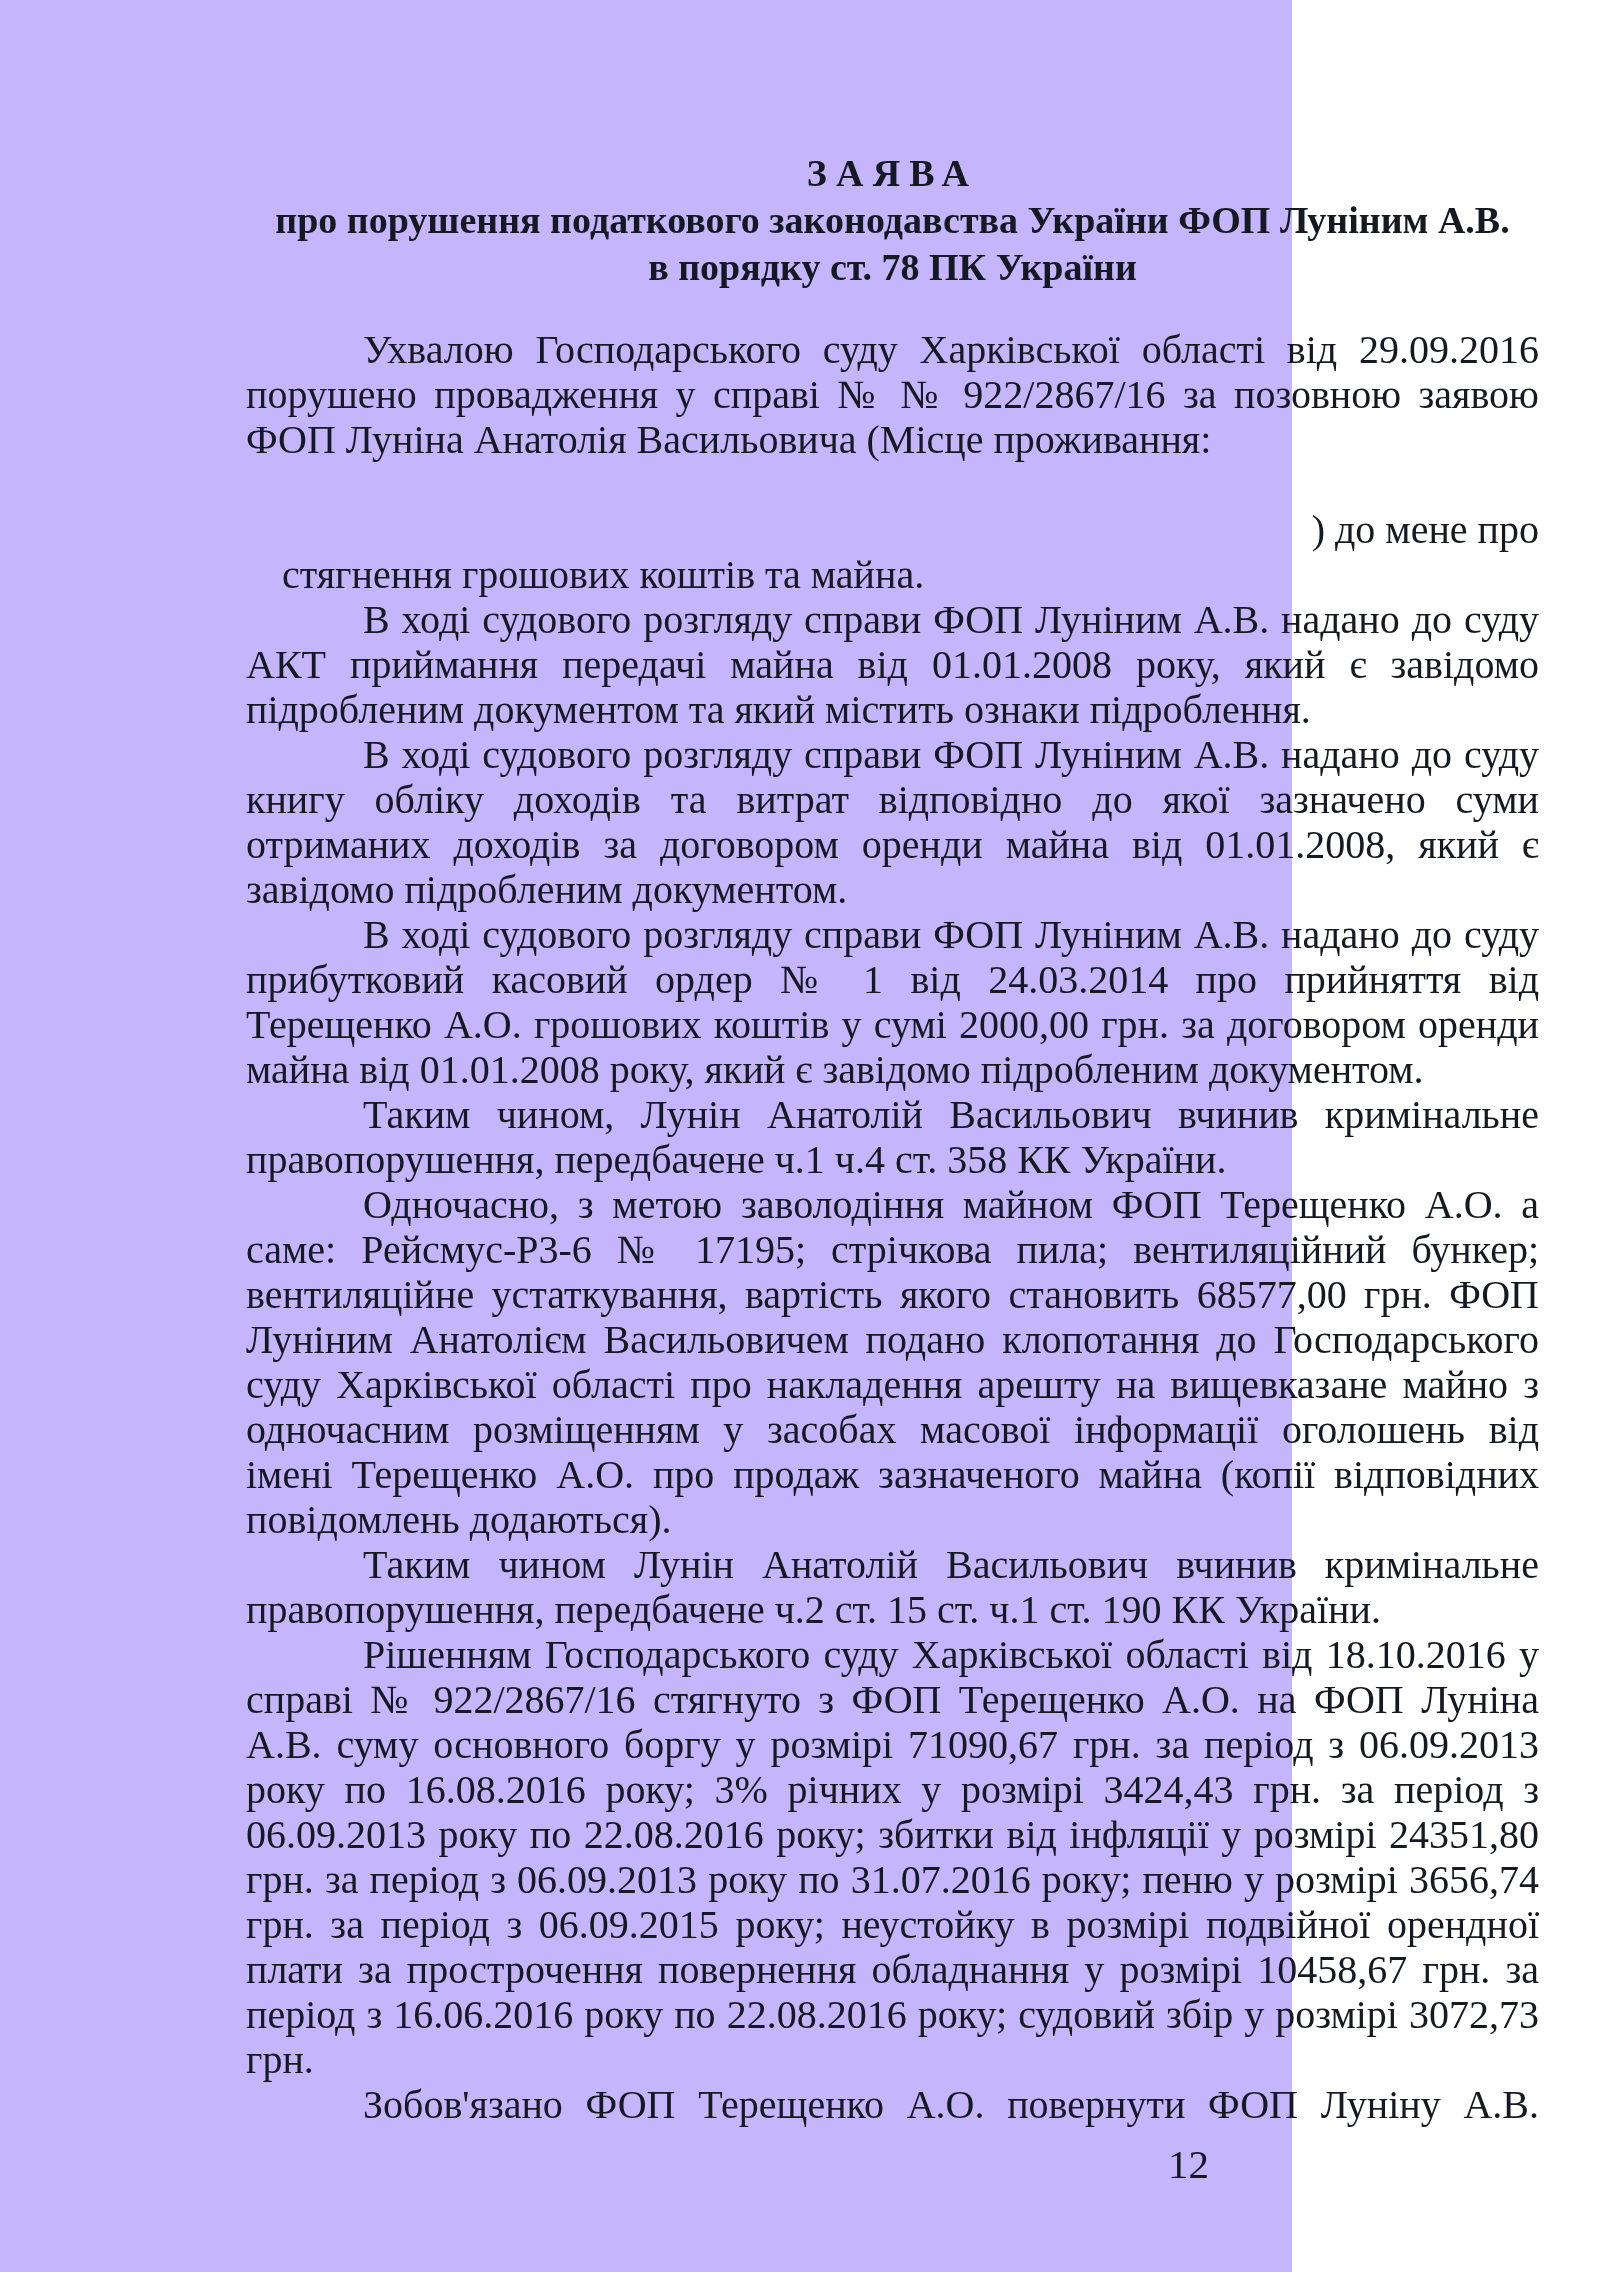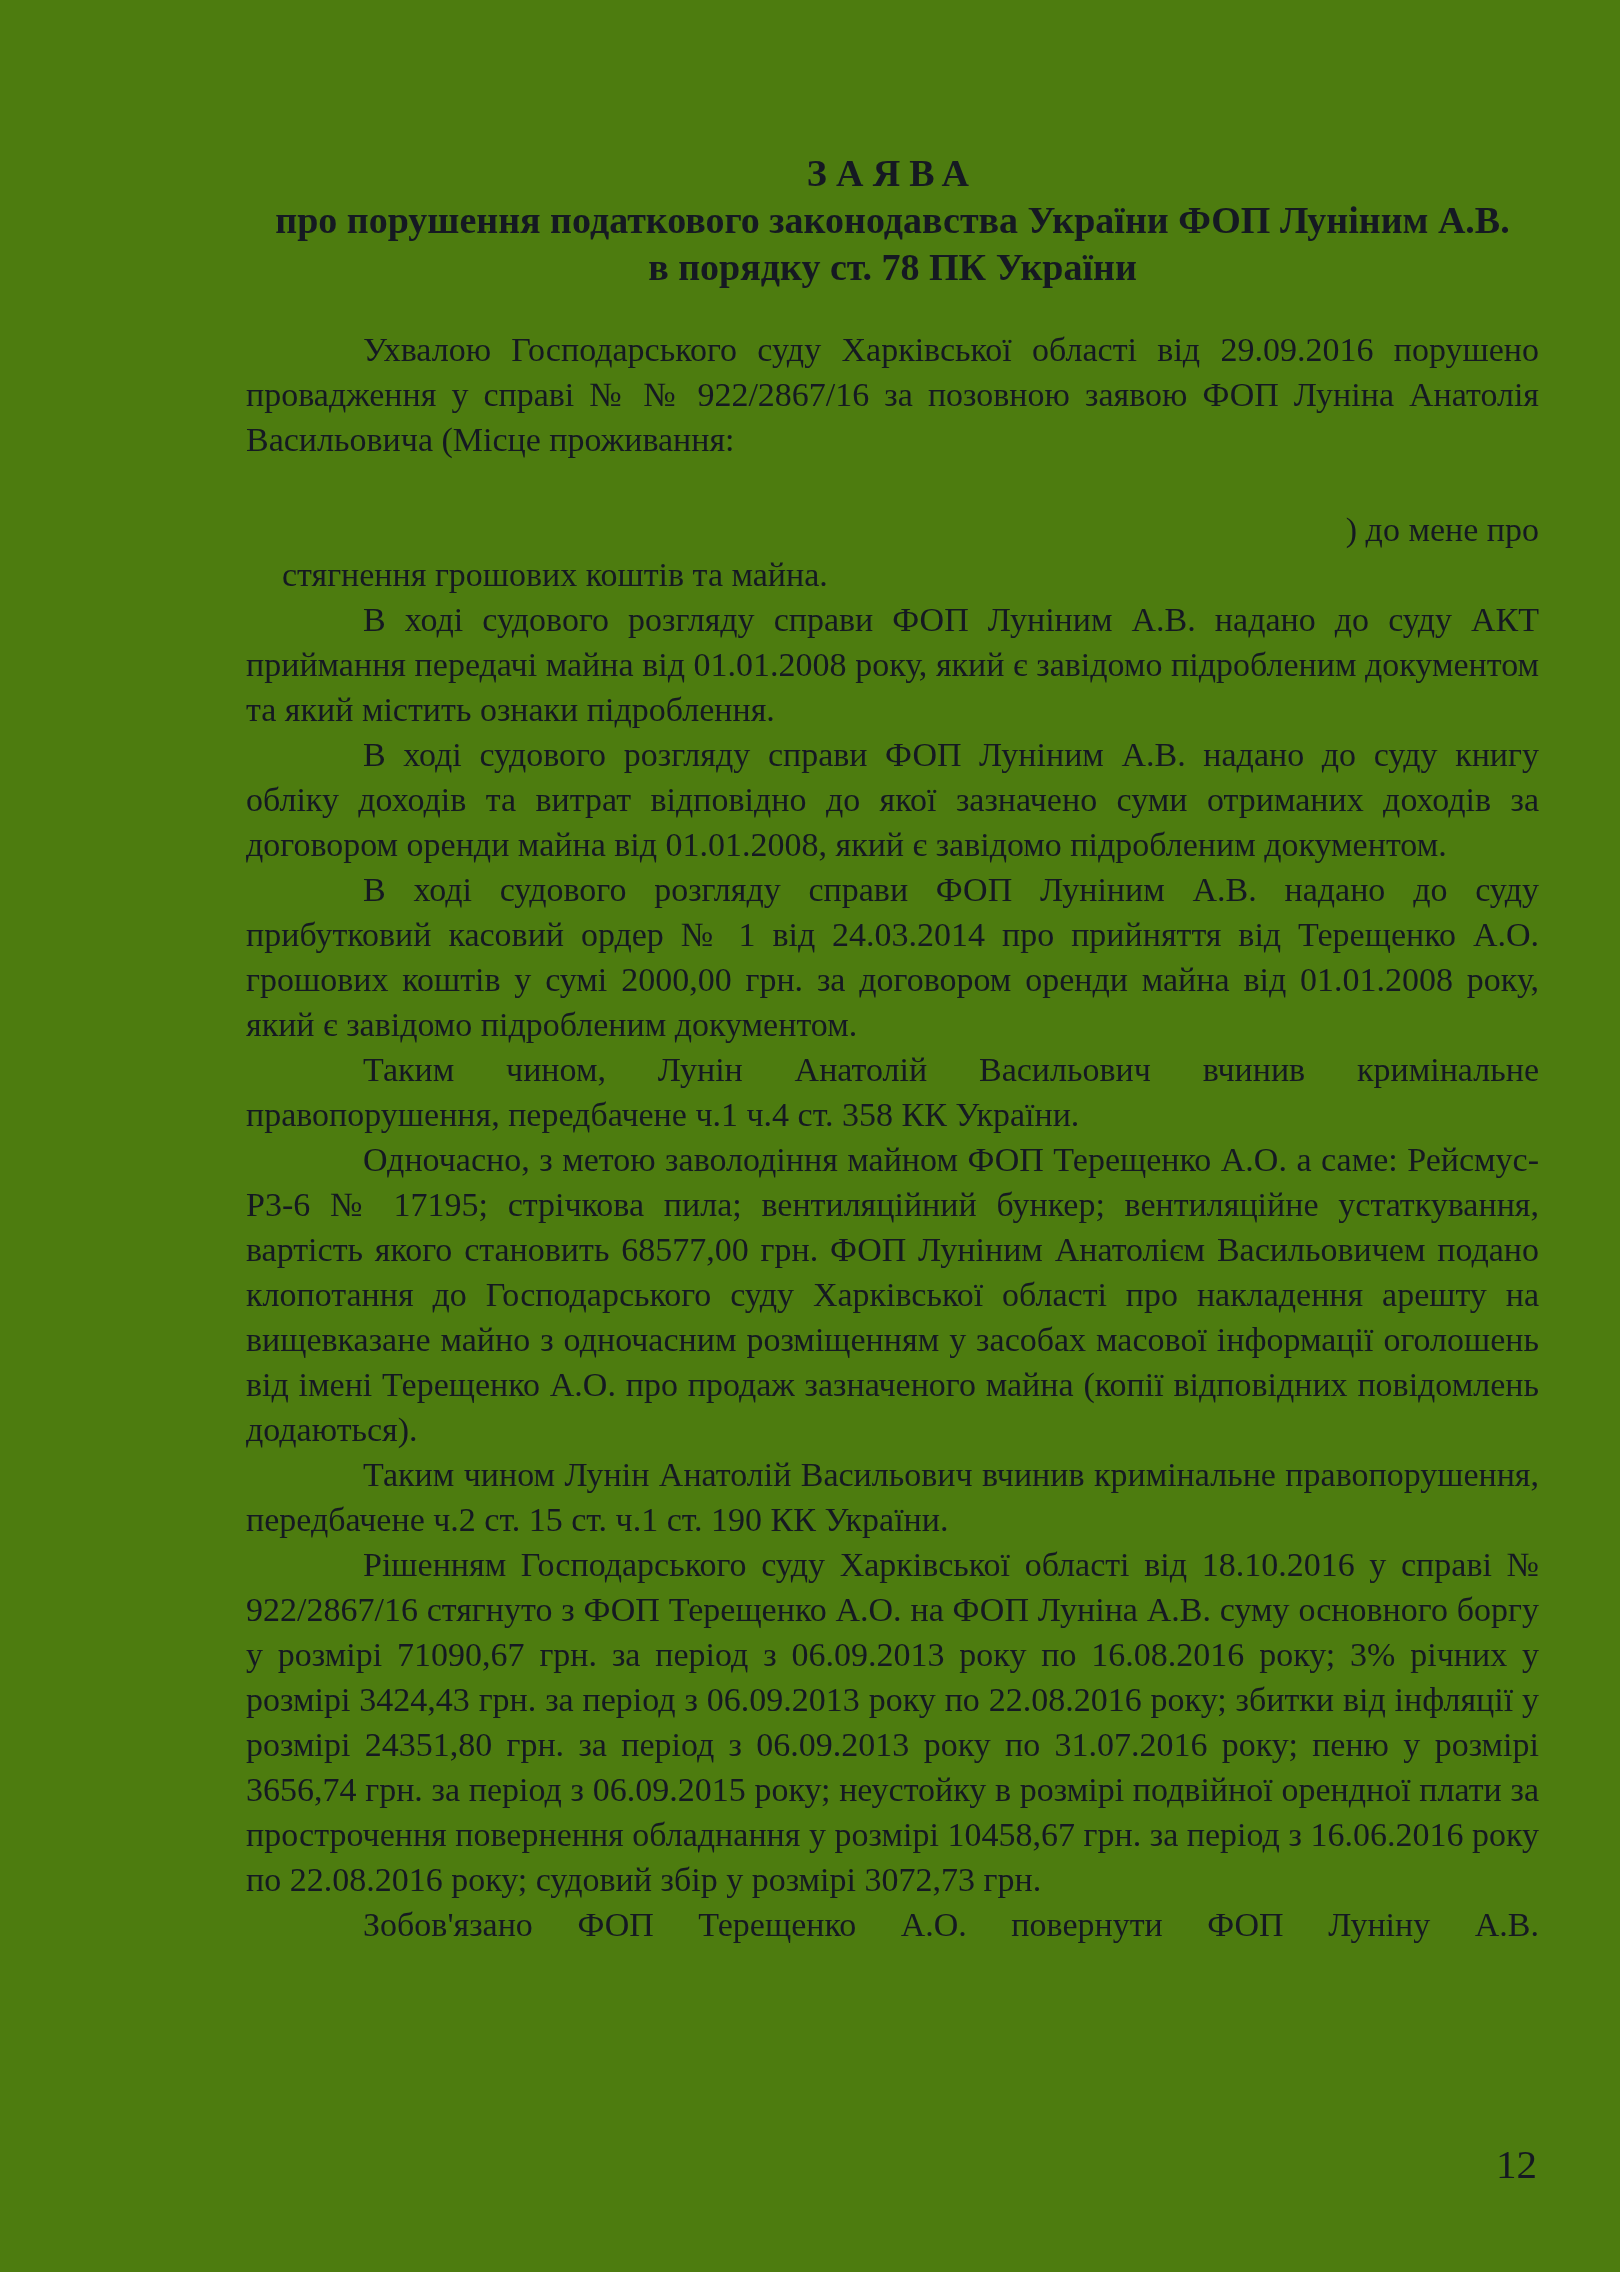--- a/index.html
+++ b/index.html
@@ -12,23 +12,23 @@
     height: 2273px;
     position: relative;
     overflow: hidden;
     font-family: "Liberation Serif", "DejaVu Serif", serif;
     color: #151922;
   }
   .page {
     position: absolute;
     left: 0;
     top: 0;
-    width: 1620px;
+    width: 1292px;
     height: 2273px;
-    background: #4d7c0f;
+    background: #c4b5fd;
   }
   .header {
     position: absolute;
     left: 246px;
     top: 150px;
     width: 1293px;
     text-align: center;
     font-weight: bold;
     font-size: 38px;
     line-height: 47px;
@@ -38,21 +38,21 @@
     display: block;
   }
   .header .subtitle-line {
     display: block;
   }
   .body {
     position: absolute;
     left: 246px;
     top: 327px;
     width: 1293px;
-    font-size: 34px;
+    font-size: 40px;
     line-height: 45px;
     text-align: justify;
   }
   .para {
     margin: 0;
     text-indent: 117px;
     text-align: justify;
   }
   .para.no-indent {
     text-indent: 0;

